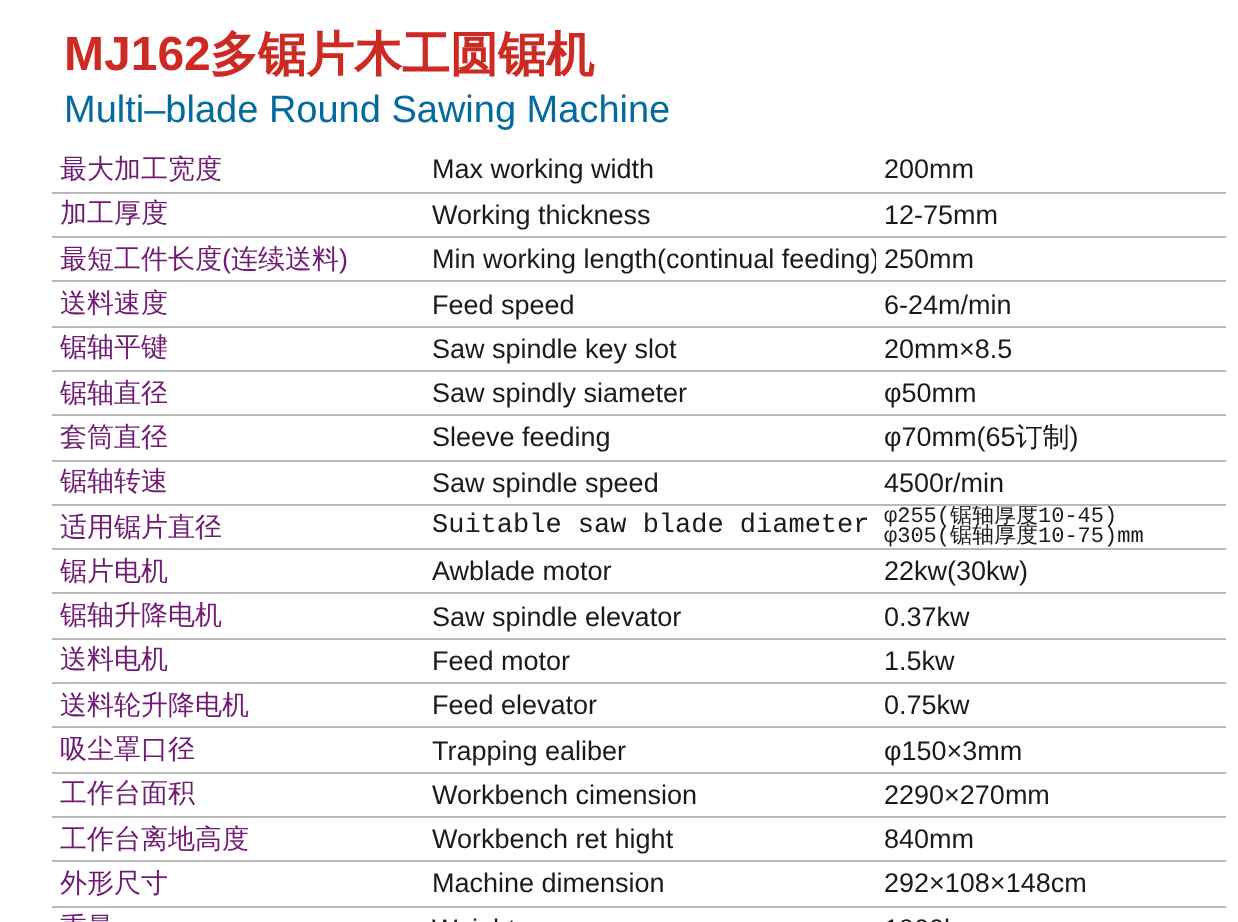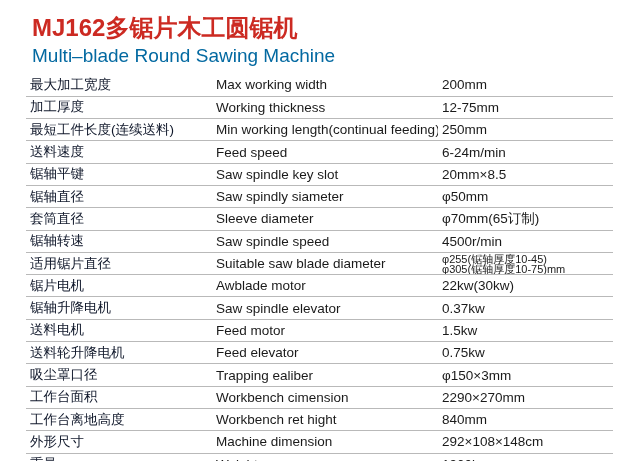--- a/index.html
+++ b/index.html
@@ -49,42 +49,42 @@
   table.spec td {
     border-bottom: 1px solid #b9b9b9;
     padding: 0 0 0 4px;
     vertical-align: middle;
     white-space: nowrap;
     overflow: hidden;
   }
   td.c-cn {
     width: 182px;
     font-size: 13.5px;
-    color: #0f172a;
+    color: #701a75;
     text-align: left;
     padding-left: 8px;
     margin-left: 40px;
   }
   td.c-en {
     width: 222px;
     font-size: 13.5px;
     color: #1a1a1a;
   }
   td.c-val {
     width: 171px;
     font-size: 13.5px;
     color: #1a1a1a;
     margin-left: 44px;
   }
   .val-small {
     font-size: 11px;
     line-height: 10px;
     display: block;
   }
-  tr.tall { height: 26px; }
+  tr.tall { height: 26px; font-family: Liberation Mono, monospace; }
 </style>
 </head>
 <body>
 
 <div class="sheet">
 
   <div class="title-cn">MJ162多锯片木工圆锯机</div>
   <div class="title-en">Multi–blade Round Sawing Machine</div>
 
   <table class="spec">
@@ -121,21 +121,21 @@
       </tr>
 
       <tr>
         <td class="c-cn">锯轴直径</td>
         <td class="c-en">Saw spindly siameter</td>
         <td class="c-val">φ50mm</td>
       </tr>
 
       <tr>
         <td class="c-cn">套筒直径</td>
-        <td class="c-en">Sleeve diameter</td>
+        <td class="c-en">Sleeve feeding</td>
         <td class="c-val">φ70mm(65订制)</td>
       </tr>
 
       <tr>
         <td class="c-cn">锯轴转速</td>
         <td class="c-en">Saw spindle speed</td>
         <td class="c-val">4500r/min</td>
       </tr>
 
       <tr class="tall">

